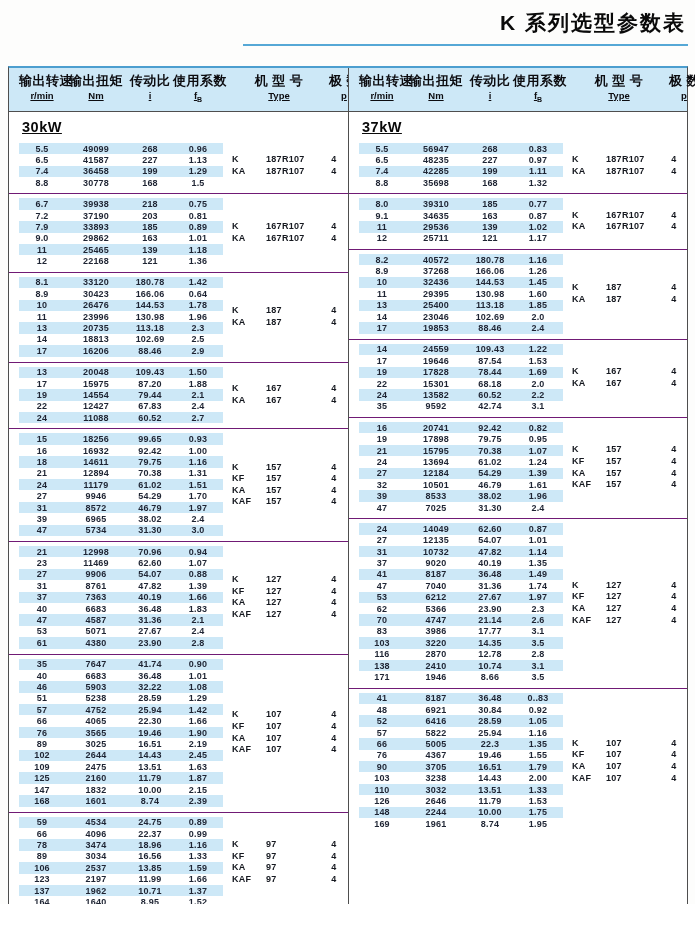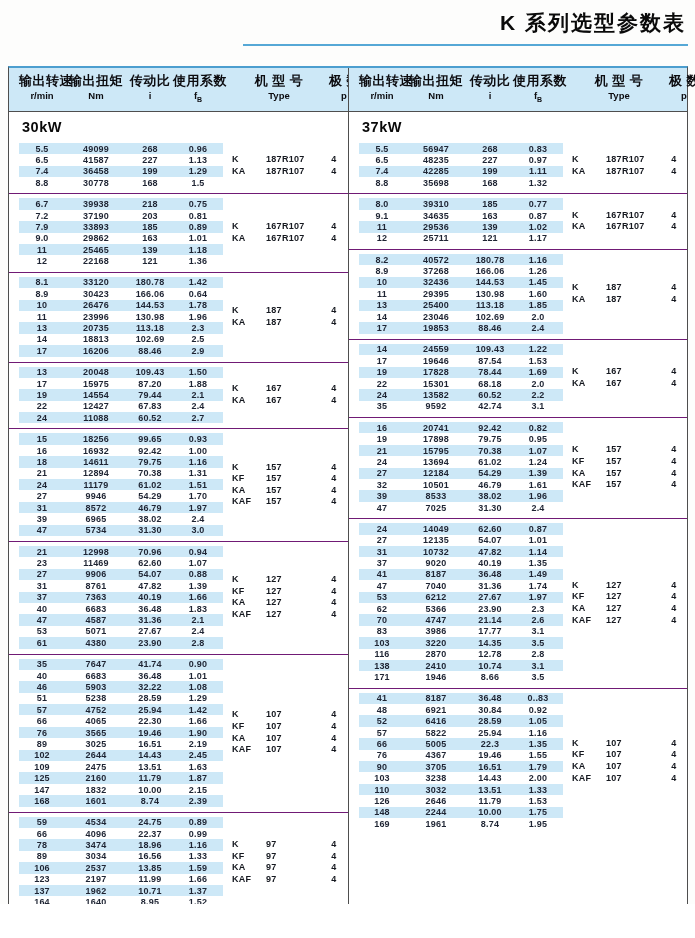--- a/index.html
+++ b/index.html
@@ -16,28 +16,28 @@
     border:1px solid #4e4e4e;border-top:2px solid #4c9ecf;
     display:flex;box-sizing:border-box;
   }
   .half{width:50%;display:flex;flex-direction:column;box-sizing:border-box;}
   .half + .half{border-left:1px solid #4e4e4e;}
 
   .thead{background:#cde8f7;border-bottom:1px solid #4e4e4e;padding:6px 0 5px;}
   .hrow{display:grid;grid-template-columns:10px 46px 62px 46px 50px 6px 40px 60px 30px auto;
         font-weight:bold;color:#0c0c10;}
   .hrow.zh{font-size:13px;line-height:13px;letter-spacing:0.5px;}
-  .hrow.unit{font-size:9.5px;line-height:12px;margin-top:3px;}
+  .hrow.unit{font-size:9.5px;line-height:12px;margin-top:3px;text-decoration:underline;}
   .hc{text-align:center;white-space:nowrap;}
   .hc1{grid-column:2}.hc2{grid-column:3}.hc3{grid-column:4}.hc4{grid-column:5}
   .hc5{grid-column:7 / 9}.hc6{grid-column:9}
   .hc4 sub{font-size:7px;}
 
   .tbody{flex:1;padding-top:2px;}
-  .power{font-size:14.5px;font-weight:bold;color:#0a0a0a;padding:5px 0 4px 13px;letter-spacing:0.5px;}
+  .power{font-size:14.5px;font-weight:bold;color:#0a0a0a;padding:5px 0 4px 13px;letter-spacing:0.5px;text-decoration:underline;}
   .group{display:flex;align-items:center;padding:4px 0 5px;}
   .group.sep{border-top:1px solid #701a75;}
   .rows{margin-left:10px;width:204px;}
   .row{display:grid;grid-template-columns:46px 62px 46px 50px;height:11.4px;align-items:center;}
   .row.stripe{background:#cde8f7;}
   .cell{text-align:center;font-size:9px;font-weight:bold;color:#1e2433;letter-spacing:0.2px;white-space:nowrap;}
   .models{flex:1;margin-left:9px;}
   .model{display:grid;grid-template-columns:34px 56px 24px;font-size:9px;font-weight:bold;
          color:#15181f;line-height:11.6px;letter-spacing:0.3px;}
   .m0,.m1{text-align:left;}

